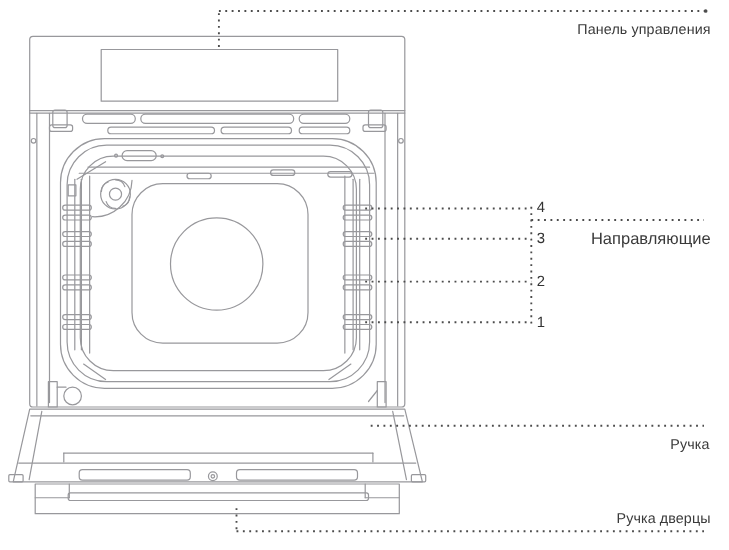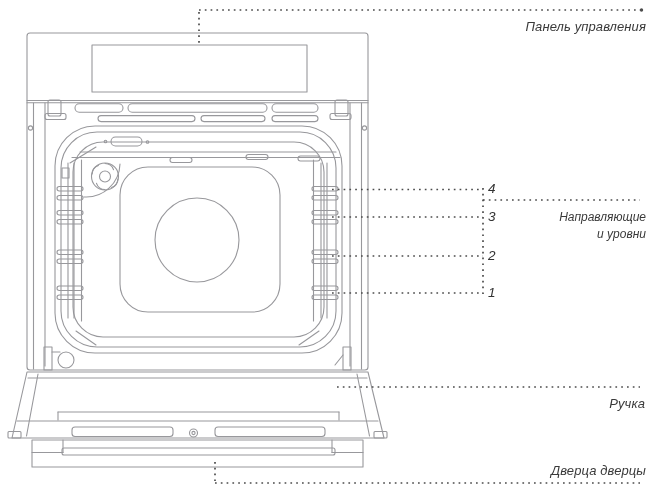--- a/index.html
+++ b/index.html
@@ -1,26 +1,26 @@
 <!DOCTYPE html>
 <html><head>
 <meta charset="utf-8">
 <style>
   html,body{margin:0;padding:0;background:#fff;}
   .stage{
     position:relative;width:663px;height:500px;background:#ffffff;
-    font-family:"Liberation Sans",sans-serif;color:#3a3a3a;overflow:hidden;font-style:italic;
+    font-family:"Liberation Sans",sans-serif;color:#3a3a3a;overflow:hidden;
   }
   .stage svg{position:absolute;left:0;top:0;}
   .label{
     position:absolute;font-size:13px;line-height:15px;white-space:nowrap;
     color:#3a3a3a;letter-spacing:.1px;
   }
   .label-right{text-align:right;}
-  .guides-block{position:absolute;text-align:right;font-size:12px;line-height:17px;color:#3a3a3a;}
+  .guides-block{position:absolute;text-align:right;font-size:15px;line-height:17px;color:#3a3a3a;}
   .guides-block span{display:block;}
   .lvl-num{position:absolute;font-size:13.5px;line-height:14px;color:#333;}
   
   .ln{fill:none;stroke:#98989c;stroke-width:1.1;stroke-linejoin:round;stroke-linecap:round;}
   .fillgrey{fill:#98989c;stroke:none;}
   .leader{fill:none;stroke:#4c4c4c;stroke-width:1.7;stroke-dasharray:1.7 4.1;stroke-linecap:butt;}
 </style>
 </head>
 <body>
 
@@ -180,20 +180,19 @@
 
   <div class="label label-right" style="top:19px;right:17px;">Панель управления</div>
 
   <div class="lvl-num" style="top:182px;left:488px;">4</div>
   <div class="lvl-num" style="top:210px;left:488px;">3</div>
   <div class="lvl-num" style="top:249px;left:488px;">2</div>
   <div class="lvl-num" style="top:286px;left:488px;">1</div>
 
   <div class="guides-block" style="top:209px;right:17px;">
     <span>Направляющие</span>
-    <span>и уровни</span>
   </div>
 
   <div class="label label-right" style="top:396px;right:18px;">Ручка</div>
 
-  <div class="label label-right" style="top:463px;right:17px;">Дверца дверцы</div>
+  <div class="label label-right" style="top:463px;right:17px;">Ручка дверцы</div>
 
 </div>
 
 </body></html>

